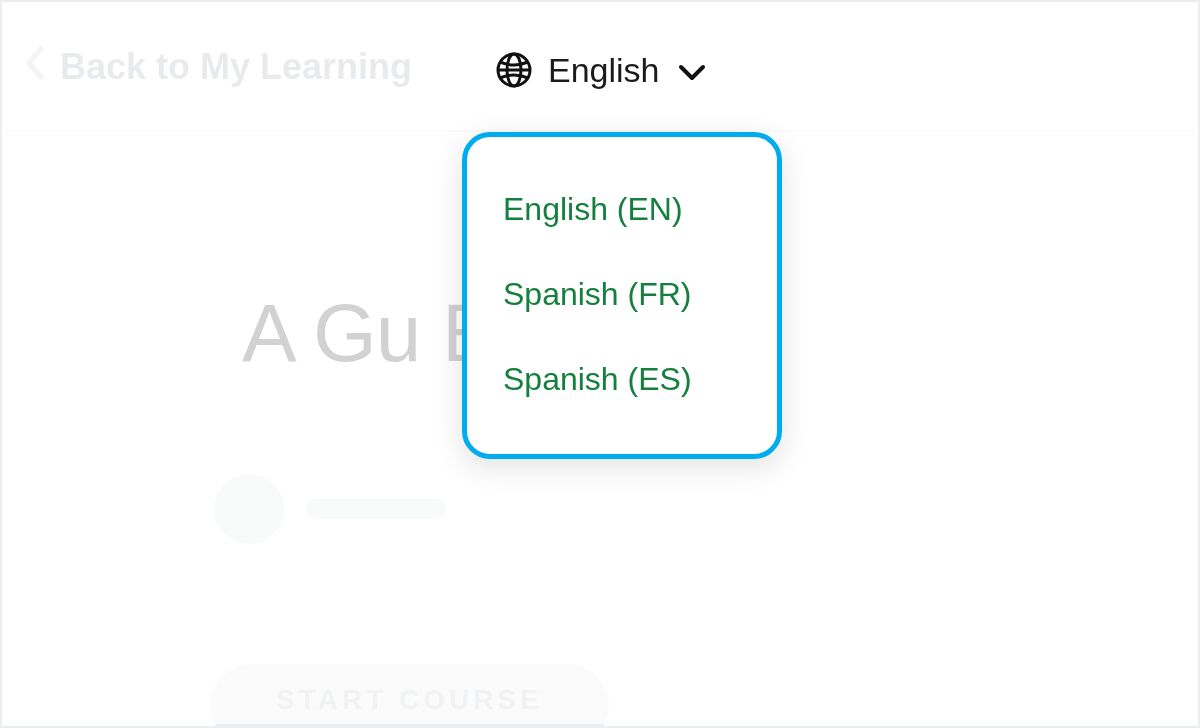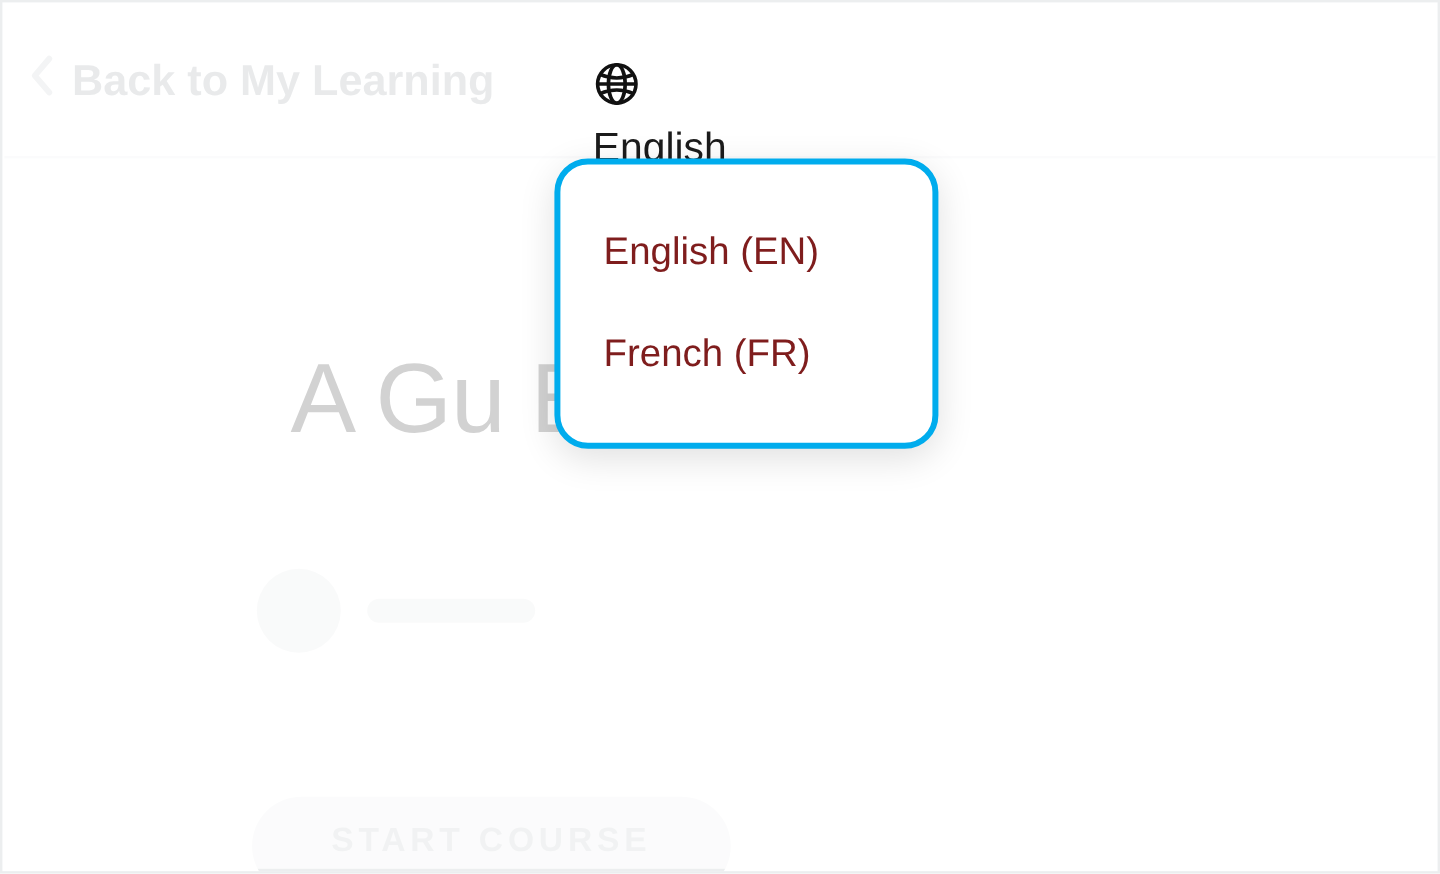--- a/index.html
+++ b/index.html
@@ -33,30 +33,29 @@
   .back-link {
     display: flex; align-items: center;
     color: #9aa1a6;
     font-weight: 800;
     font-size: 36px;
     gap: 14px;
     cursor: pointer;
   }
   .back-link svg { stroke: #c5cacd; }
   .lang-select {
-    display: flex; 
+    display: flex; align-items: center;
     font-size: 34px;
     font-weight: 500;
     color: #1b1b1b;
     gap: 14px;
     cursor: pointer;
     z-index: 5;
     position: relative;
     margin-left: 28px;
-    flex-direction: column;
   }
   .lang-select .globe svg { display: block; }
   .lang-select .chev { margin-left: 4px; }
   .title {
     position: absolute;
     top: 282px; left: 238px;
     font-size: 82px;
     font-weight: 500;
     color: #333;
     white-space: nowrap;
@@ -95,21 +94,21 @@
     width: 320px;
     border: 5px solid #00aced;
     border-radius: 28px;
     background: #ffffff;
     z-index: 10;
     padding: 30px 0 32px 0;
     box-shadow: 0 8px 30px rgba(0,0,0,0.12);
   }
   .dropdown .item {
     font-size: 32px;
-    color: #7f1d1d;
+    color: #15803d;
     padding: 24px 36px;
     cursor: pointer;
   }
 </style>
 </head>
 <body>
 
 <div class="bg">
 
   <div class="topbar">
@@ -153,15 +152,18 @@
       <path d="M3 3 L14 14 L25 3" stroke="#111" stroke-width="4" fill="none" stroke-linecap="round" stroke-linejoin="round"></path>
     </svg>
   </span>
 </div>
 
 <div class="dropdown">
   <div class="item">
     <span>English (EN)</span>
   </div>
   <div class="item">
-    <span>French (FR)</span>
+    <span>Spanish (FR)</span>
+  </div>
+  <div class="item">
+    <span>Spanish (ES)</span>
   </div>
 </div>
 
 </body></html>

